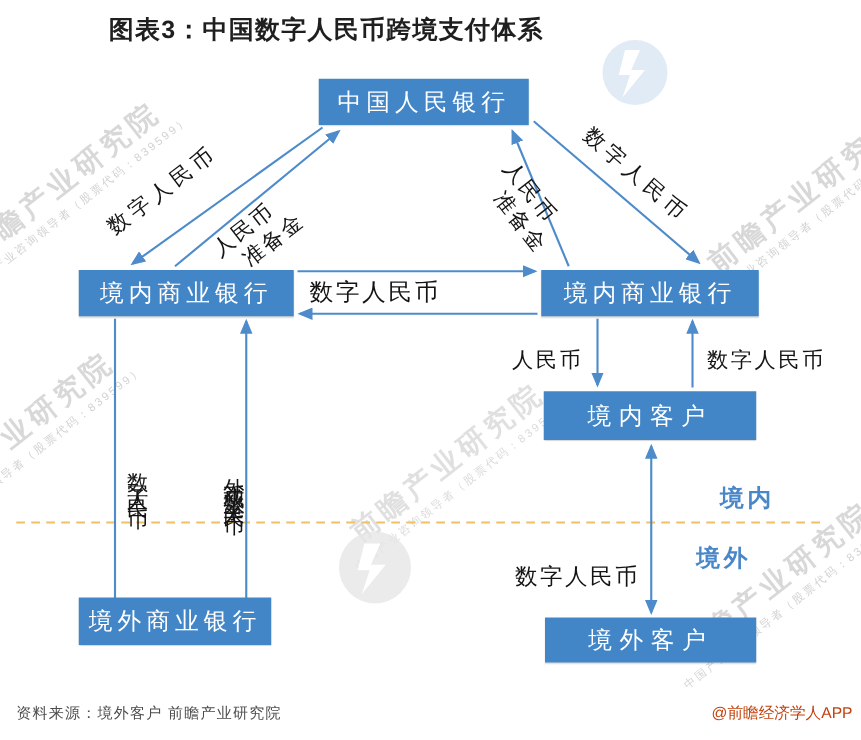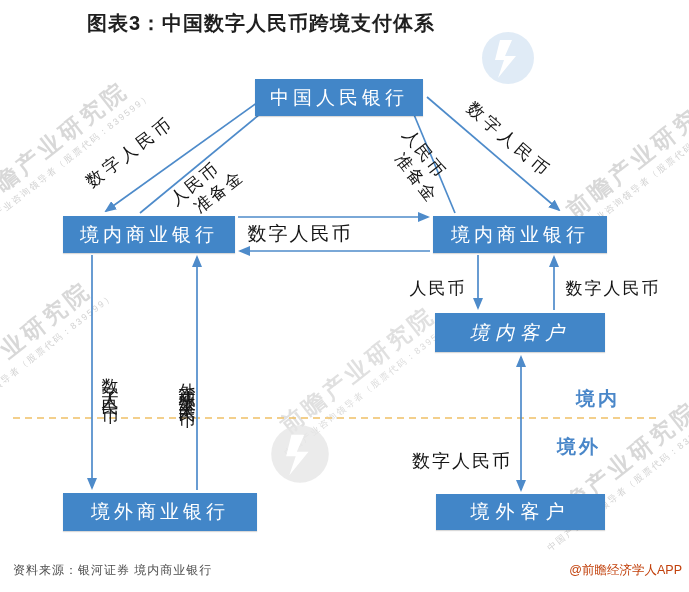--- a/index.html
+++ b/index.html
@@ -102,25 +102,25 @@
 
     <line x1="478" y1="255" x2="478" y2="308" stroke="#4e8bca" stroke-width="1.7" marker-end="url(#ah)"></line>
     <line x1="554" y1="310" x2="554" y2="257" stroke="#4e8bca" stroke-width="1.7" marker-end="url(#ah)"></line>
 
     <line x1="92" y1="255" x2="92" y2="488" stroke="#4e8bca" stroke-width="1.7" marker-end="url(#ah)"></line>
     <line x1="197" y1="490" x2="197" y2="257" stroke="#4e8bca" stroke-width="1.7" marker-end="url(#ah)"></line>
 
     <line x1="521" y1="357" x2="521" y2="490" stroke="#4e8bca" stroke-width="1.7" marker-start="url(#ah)" marker-end="url(#ah)"></line>
   </svg>
 
-  <div class="node" style="left:255px;top:63px;width:168px;height:37px;margin-top:16px;">中国人民银行</div>
+  <div class="node" style="left:255px;top:63px;width:168px;height:37px;">中国人民银行</div>
   <div class="node" style="left:63px;top:216px;width:172px;height:37px;">境内商业银行</div>
   <div class="node" style="left:433px;top:216px;width:174px;height:37px;">境内商业银行</div>
-  <div class="node" style="left:435px;top:313px;width:170px;height:39px;letter-spacing:6px;font-style:italic;">境内客户</div>
-  <div class="node" style="left:63px;top:493px;width:194px;height:38px;">境外商业银行</div>
+  <div class="node" style="left:435px;top:313px;width:170px;height:39px;letter-spacing:6px;">境内客户</div>
+  <div class="node" style="left:63px;top:478px;width:154px;height:38px;">境外商业银行</div>
   <div class="node" style="left:436px;top:494px;width:169px;height:36px;letter-spacing:6px;">境外客户</div>
 
   <div class="lbl rot-left-outer" style="left:130px;top:152px;">数字人民币</div>
   <div class="lbl rot-left-inner" style="left:207px;top:188px;">
     <span class="l1">人民币</span>
     <span class="l2">准备金</span>
   </div>
   <div class="lbl rot-right-inner" style="left:420px;top:166px;">
     <span class="l1">人民币</span>
     <span class="l2">准备金</span>
@@ -129,16 +129,16 @@
   <div class="lbl center" style="left:300px;top:234px;font-size:19px;">数字人民币</div>
   <div class="lbl center" style="left:438px;top:288px;">人民币</div>
   <div class="lbl center" style="left:613px;top:288px;">数字人民币</div>
   <div class="vert" style="left:110px;top:382px;">数字人民币</div>
   <div class="vert tight" style="left:187px;top:385px;">外币或数字人民币</div>
   <div class="lbl center" style="left:462px;top:461px;font-size:18px;">数字人民币</div>
 
   <div class="region" style="left:579px;top:399px;margin-left:19px;">境内</div>
   <div class="region" style="left:579px;top:447px;">境外</div>
 
-  <div class="footer-src">资料来源：银河证券 境内商业银行</div>
+  <div class="footer-src">资料来源：境外客户 前瞻产业研究院</div>
   <div class="footer-attr">@前瞻经济学人APP</div>
 
 </div>
 
 </body></html>

